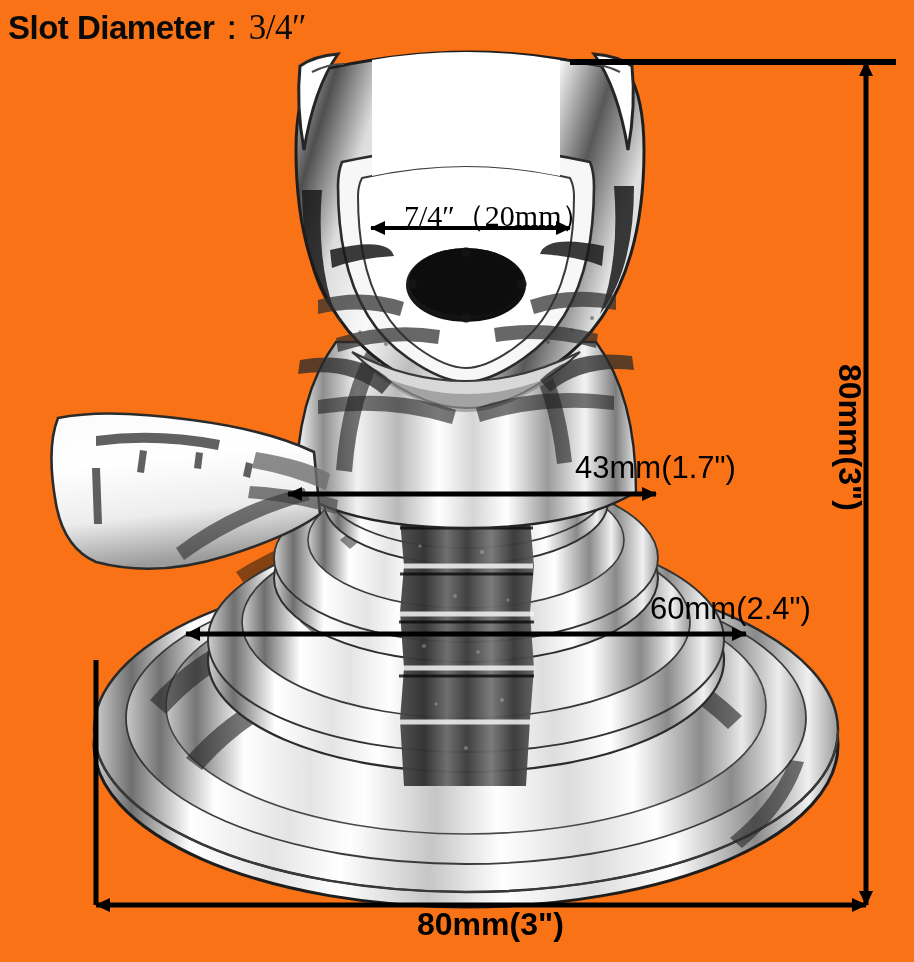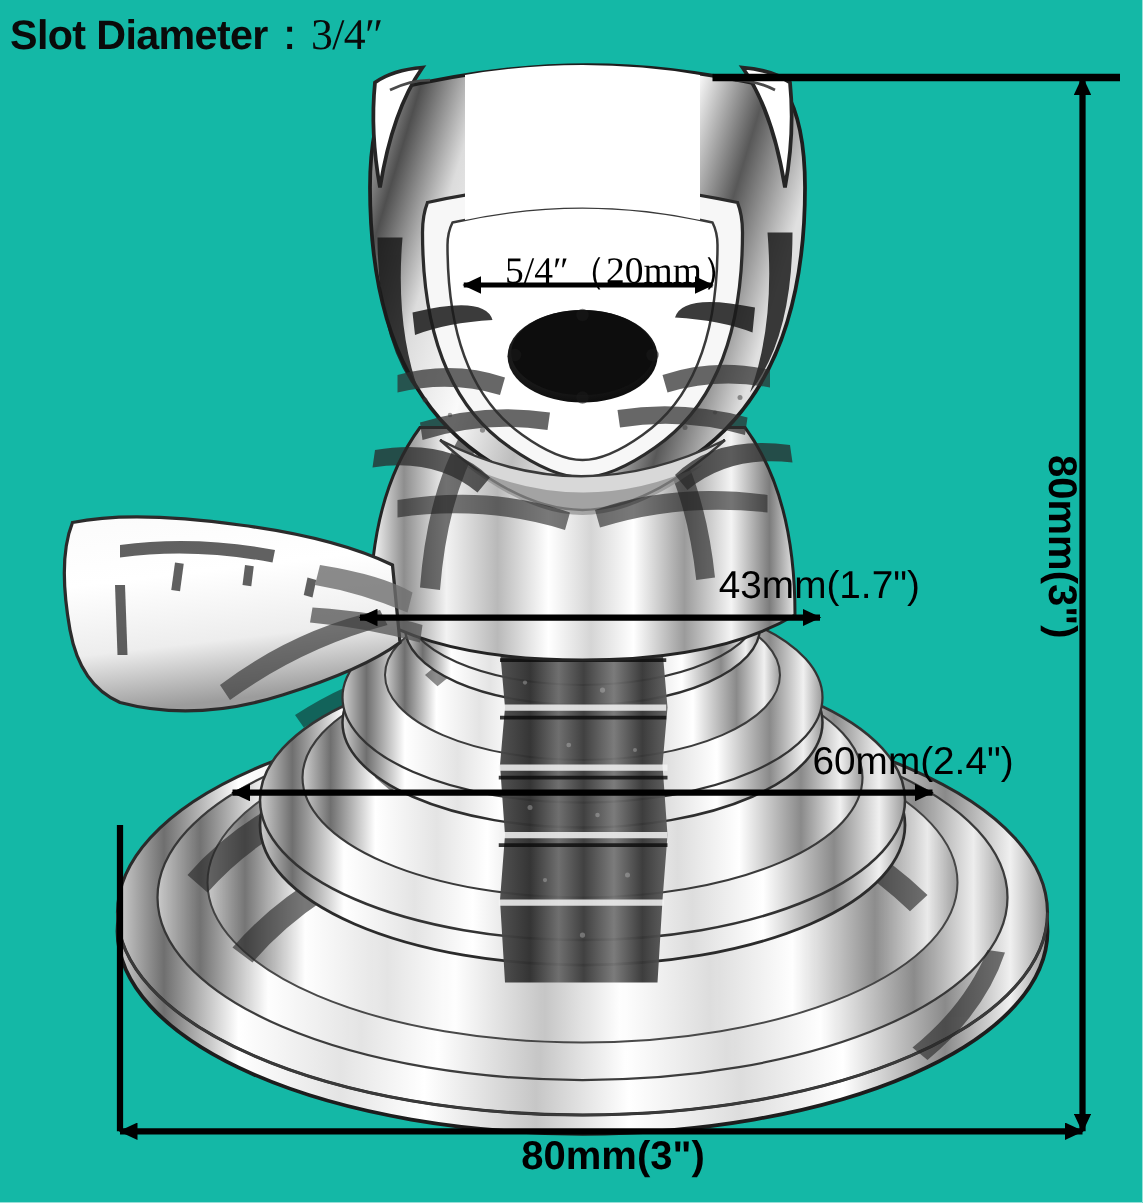--- a/index.html
+++ b/index.html
@@ -8,21 +8,21 @@
     padding: 0;
     background: #ffffff;
   }
   body {
     font-family: "Liberation Sans", sans-serif;
   }
   #stage {
     position: relative;
     width: 914px;
     height: 962px;
-    background: #14b8a6;
+    background: #f97316;
     overflow: hidden;
   }
 
   
   #title {
     position: absolute;
     left: 8px;
     top: 4px;
     font-family: "Liberation Sans", sans-serif;
     font-weight: bold;
@@ -359,21 +359,21 @@
     </g>
 
     <g>
       <line x1="866" y1="62" x2="866" y2="905" stroke="#000" stroke-width="5" marker-start="url(#arrL)" marker-end="url(#arrR)"></line>
 
       <line x1="570" y1="62" x2="896" y2="62" stroke="#000" stroke-width="6"></line>
     </g>
 
   </svg>
 
-  <div class="dim-label" id="label-slot-inner">5/4″（20mm）</div>
+  <div class="dim-label" id="label-slot-inner">7/4″（20mm）</div>
 
   <div class="dim-label" id="label-neck">43mm(1.7")</div>
 
   <div class="dim-label" id="label-midbase">60mm(2.4")</div>
 
   <div class="dim-label" id="label-bottom">80mm(3")</div>
 
   <div class="dim-label" id="label-height">80mm(3")</div>
 
 </div>

